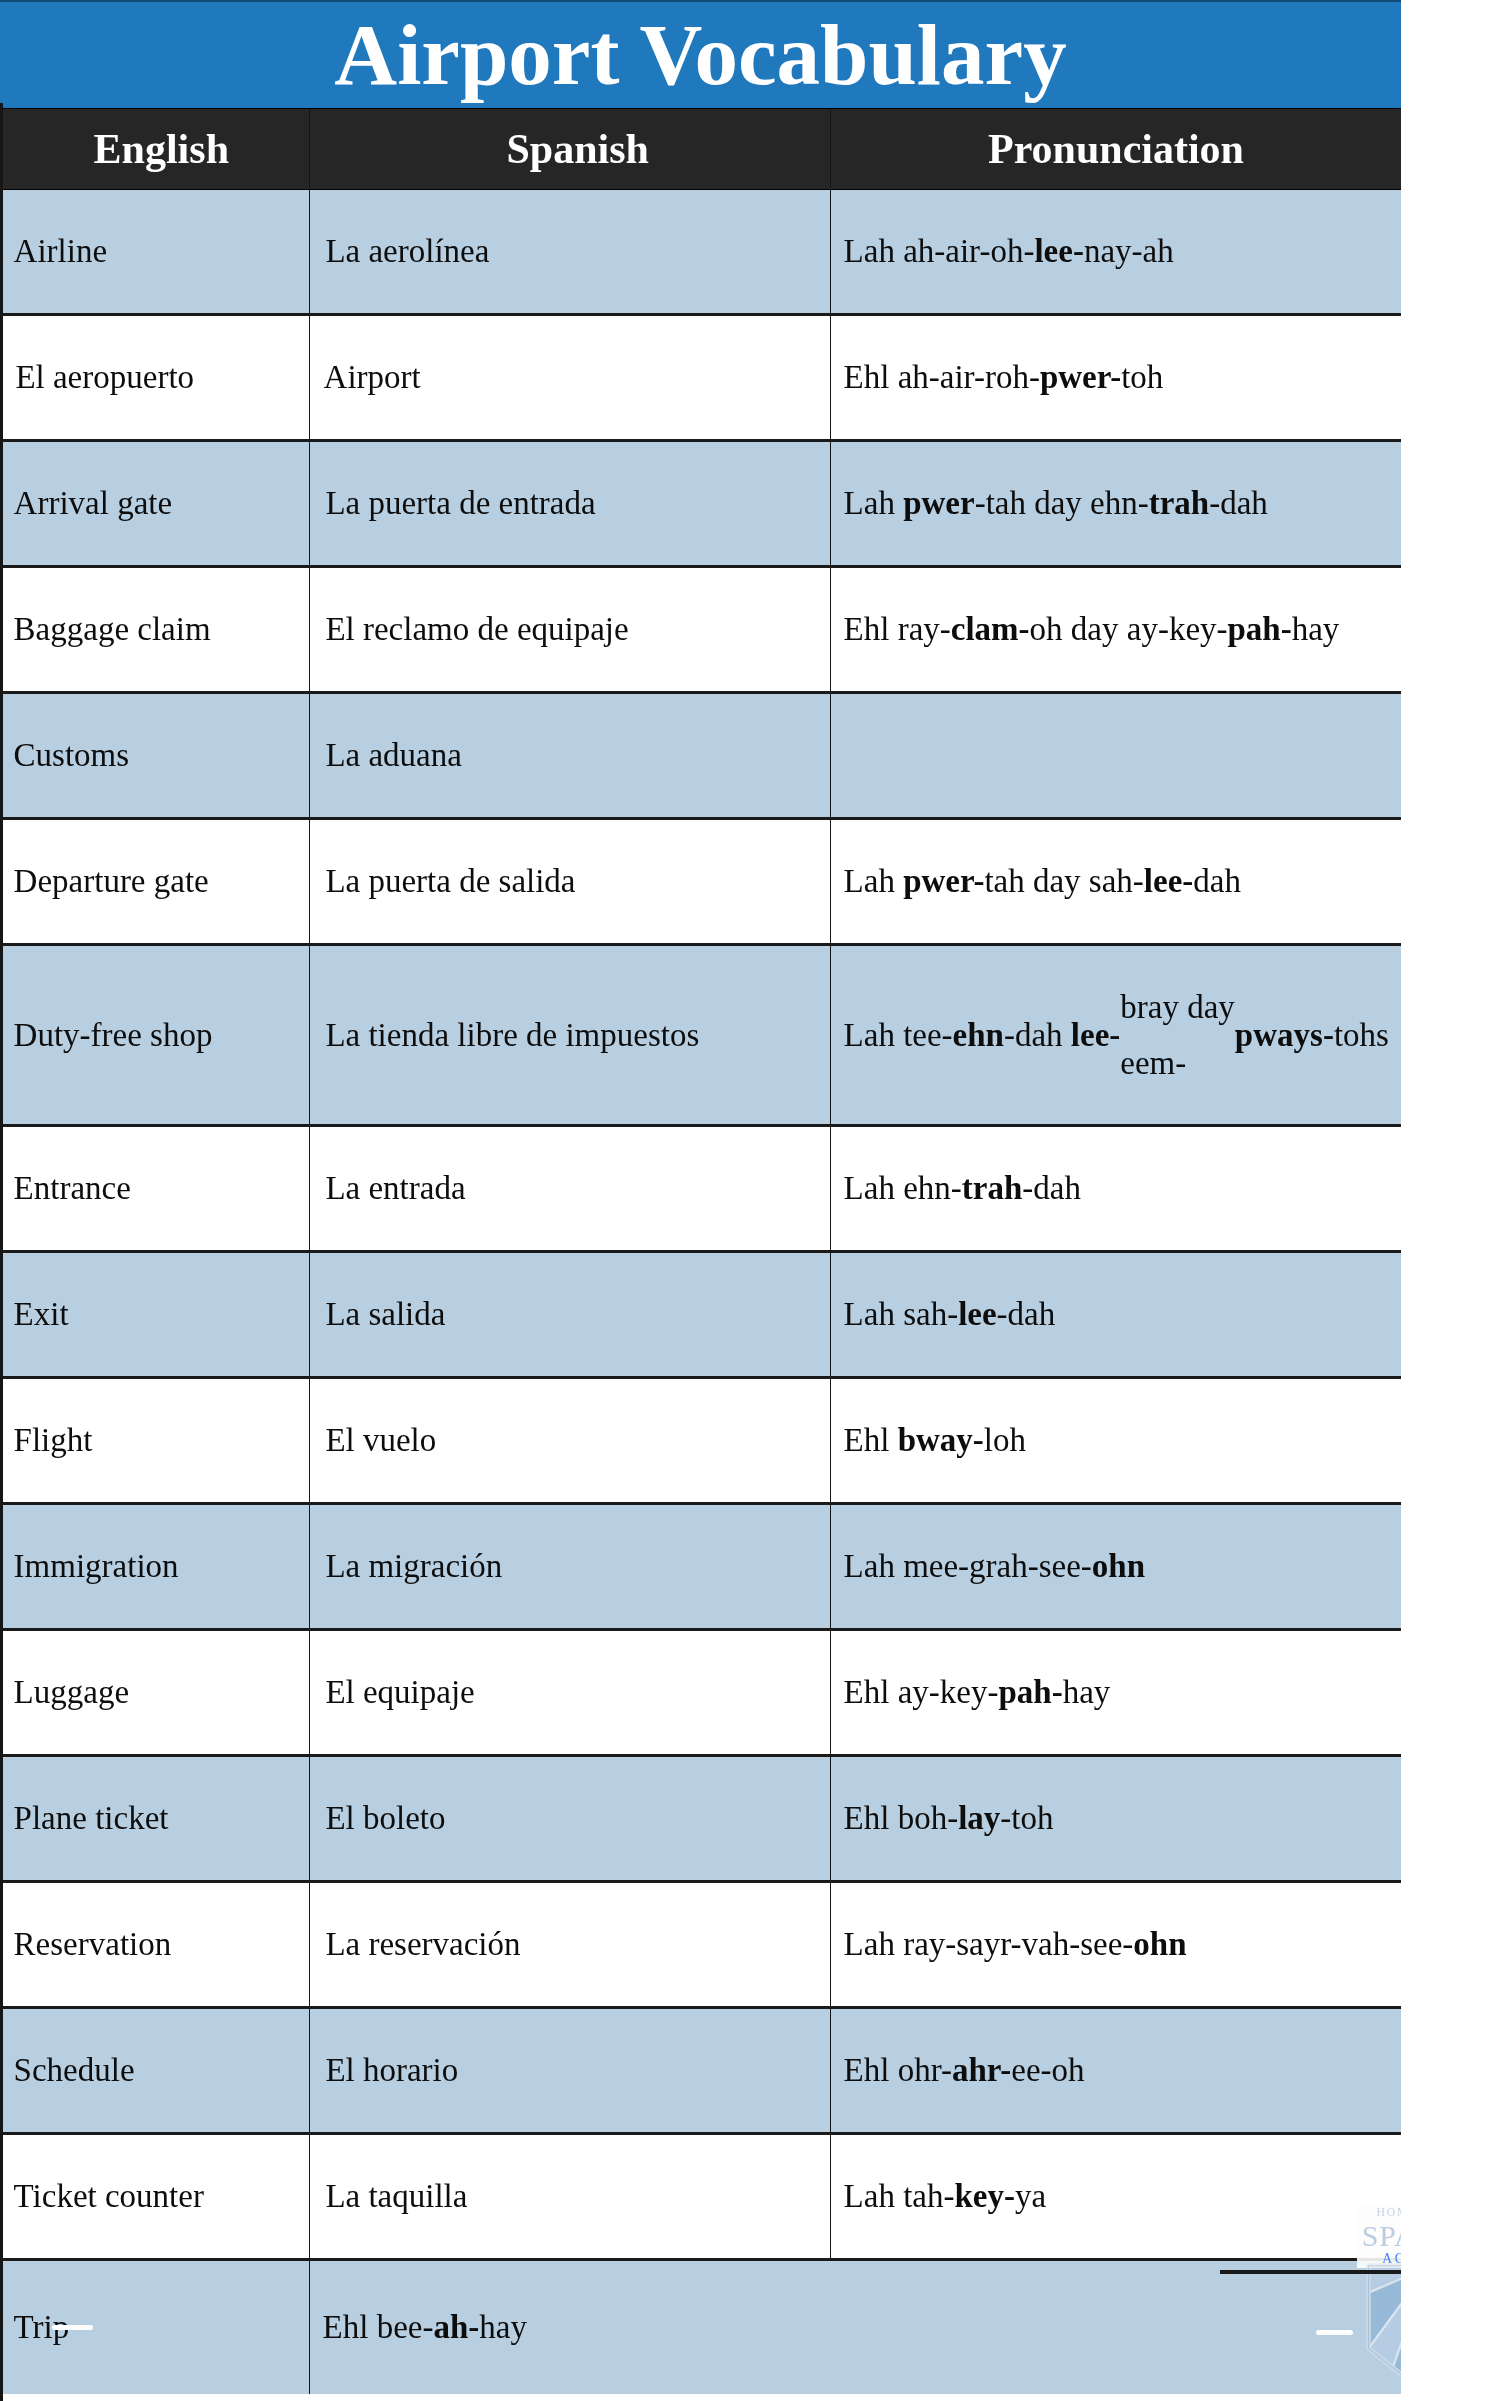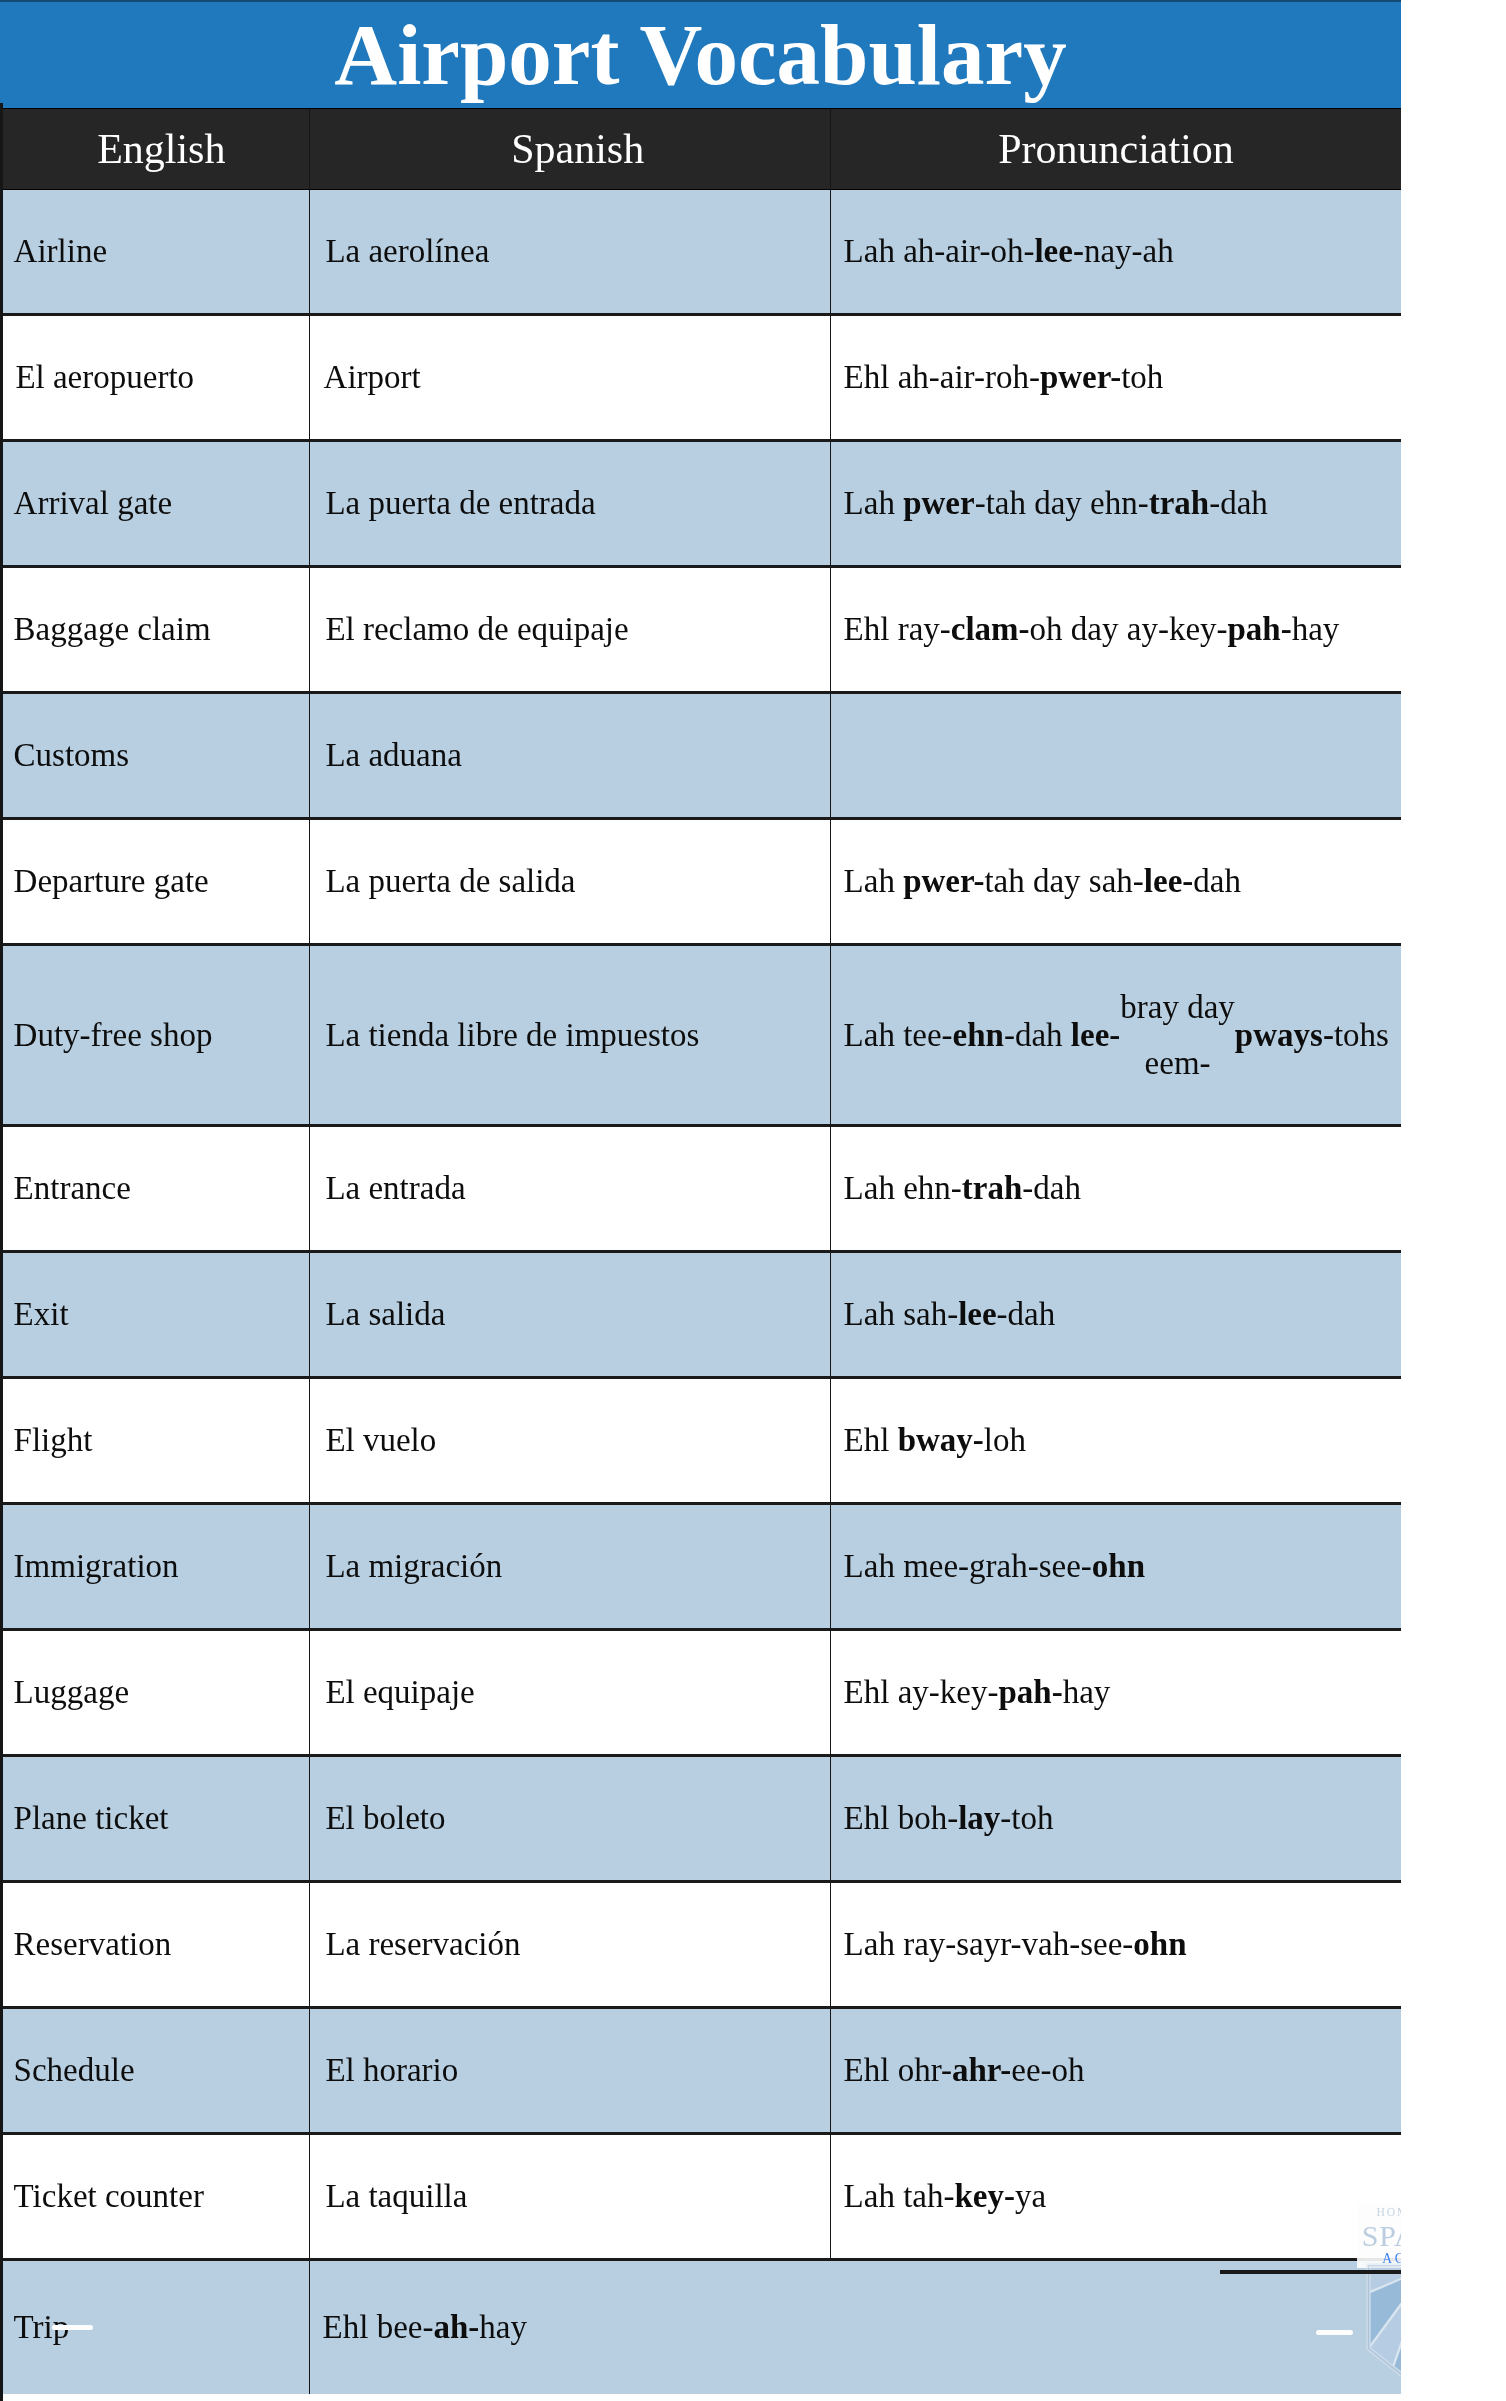--- a/index.html
+++ b/index.html
@@ -12,41 +12,41 @@
     height:108px;background:var(--title-bg,#2079bd);
     display:flex;align-items:center;justify-content:center;
   }
   .titlebar h1{
     margin:0;font-size:87px;font-weight:700;color:#ffffff;line-height:1;
     letter-spacing:0px;
   }
   .thead{
     box-sizing:border-box;height:82px;background:var(--header-bg,#262626);
     border-top:1.8px solid #000;border-bottom:1.8px solid #000;
-    display:grid;grid-template-columns:310px 521px 1fr;
+    display:grid;grid-template-columns:310px 521px 1fr;font-weight:bold;
   }
   .hcell{
     display:flex;align-items:center;justify-content:center;
     color:#fff;font-size:42px;
   }
   .rows{display:flex;flex-direction:column;}
   .row{
     box-sizing:border-box;height:126px;border-bottom:3.6px solid var(--border,#1a1a1a);
     display:grid;grid-template-columns:310px 521px 1fr;background:var(--row-bg,#ffffff);
   }
   .row:nth-child(odd){background:var(--row-alt-bg,#b8cfe1);}
   .row.tall{height:181px;}
   .row:last-child{height:133px;border-bottom:none;}
   .cell{
     display:flex;align-items:center;font-size:33px;line-height:1.7;
     box-sizing:border-box;
   }
   .c1{padding-left:13.6px;border-right:1.8px solid #151515;}
   .c2{padding-left:15.4px;border-right:1.8px solid #151515;}
-  .c3{padding-left:12.6px;white-space:pre-wrap;text-align:center;}
+  .c3{padding-left:12.6px;white-space:pre-wrap;}
   .c3 b{font-weight:700;}
   
   .v-border-left{position:absolute;left:0;top:103px;width:2.7px;height:2298px;background:#161616;z-index:7;}
   .v-border-right{position:absolute;left:1493px;top:0;width:2.7px;height:2401px;background:#161616;z-index:7;}
   
   .wm-box{
     position:absolute;left:1357px;top:2205px;width:138px;height:63px;
     background:rgba(253,253,253,0.9);z-index:4;
     display:flex;flex-direction:column;align-items:center;justify-content:center;
     text-align:left;line-height:1;font-family:Liberation Serif, serif;

